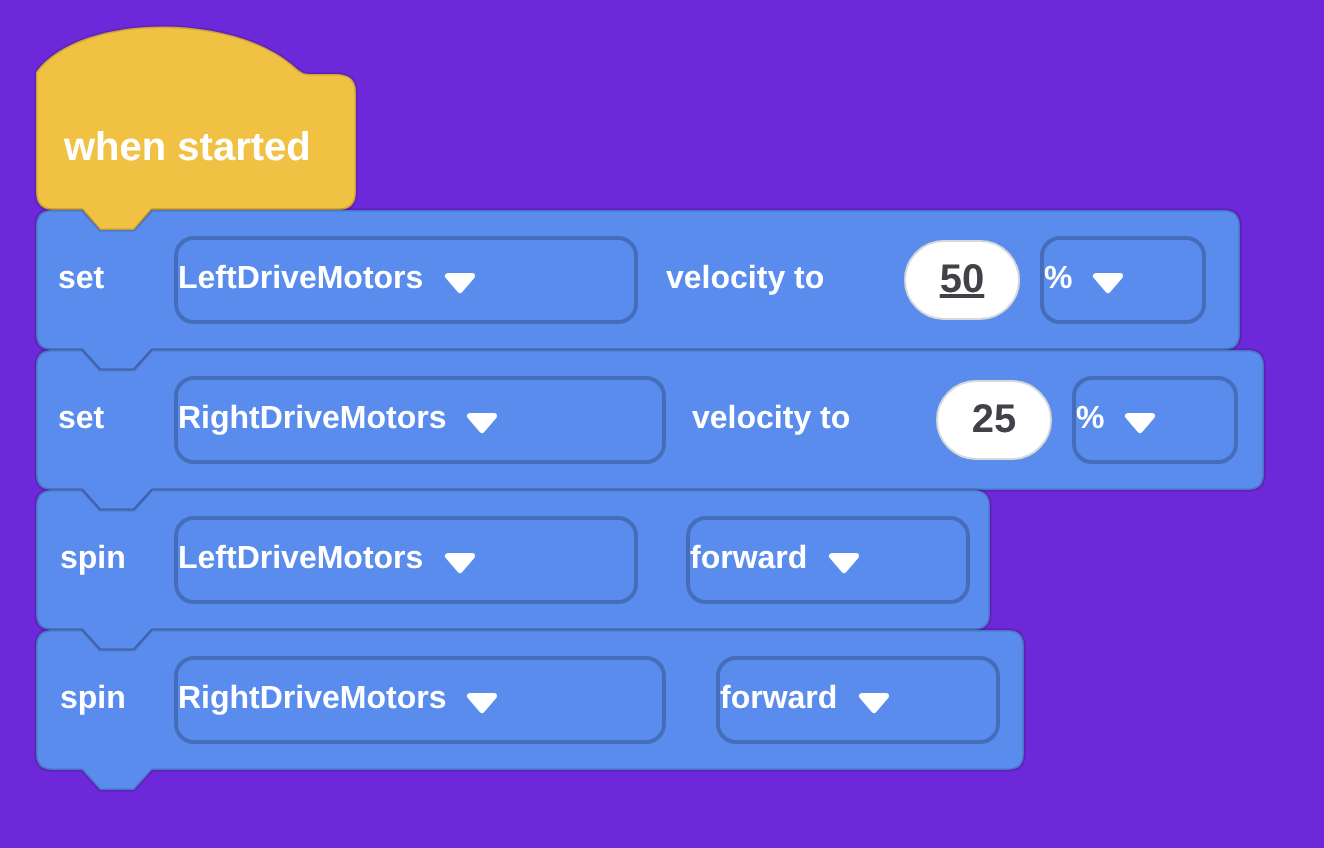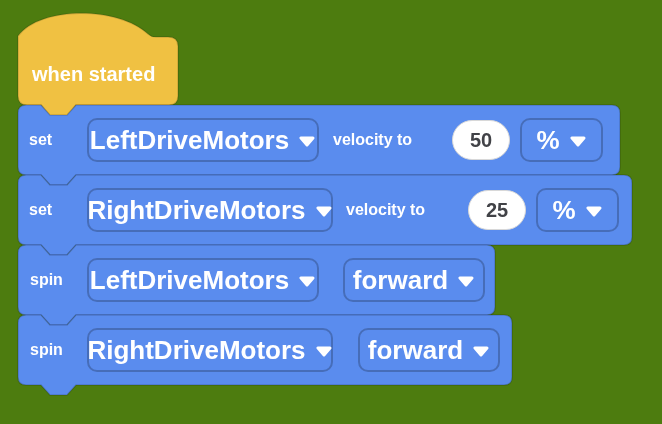--- a/index.html
+++ b/index.html
@@ -1,20 +1,20 @@
 <!DOCTYPE html>
 <html><head>
 <meta charset="utf-8">
 <style>
   html, body { margin: 0; padding: 0; background: #ffffff; }
   .stage {
     position: relative;
     width: 662px;
     height: 424px;
-    background: #4d7c0f;
+    background: #6d28d9;
     overflow: hidden;
     font-family: "Liberation Sans", sans-serif;
   }
   .shapes { position: absolute; left: 0; top: 0; }
   .shapes path { stroke-width: 1.6; stroke-linejoin: round; }
   .shapes .hat  { fill: #F0C142; stroke: rgba(0,0,0,0.14); }
   .shapes .blk  { fill: #5A8CEE; stroke: rgba(0,0,0,0.16); }
 
   .ov { position: absolute; box-sizing: border-box; }
   .rowlbl {
@@ -26,23 +26,23 @@
   .hatlbl {
     height: 40px;
     display: flex; align-items: center;
     color: #ffffff; font-size: 20px; font-weight: bold;
     white-space: nowrap;
   }
   .dd {
     height: 44px;
     border: 2px solid rgba(0,0,0,0.22);
     border-radius: 10px;
-    display: flex; align-items: center; justify-content: center;
+    display: flex; align-items: center; 
     gap: 9px;
-    color: #ffffff; font-size: 26px; font-weight: bold;
+    color: #ffffff; font-size: 16px; font-weight: bold;
     white-space: nowrap;
     cursor: pointer;
   }
   .caret { display: block; flex: 0 0 auto; margin-top: 2px; }
   .oval {
     width: 58px; height: 40px;
     background: #ffffff;
     border: 1px solid #d8d8d8;
     border-radius: 20px;
     display: flex; align-items: center; justify-content: center;
@@ -90,21 +90,21 @@
   <div class="ov hatlbl" style="left:32px; top:54px;">when started</div>
 
   <div class="ov rowlbl" style="left:29px; top:105px;">set</div>
   <div class="ov dd" style="left:87px; top:118px; width:232px;">
     <span>LeftDriveMotors</span>
     <svg class="caret" width="18" height="11" viewBox="0 0 18 11">
       <path d="M3 2 L15 2 L9 9 Z" fill="#fff" stroke="#fff" stroke-width="3" stroke-linejoin="round"></path>
     </svg>
   </div>
   <div class="ov rowlbl" style="left:333px; top:105px;">velocity to</div>
-  <div class="ov oval" style="left:452px; top:120px;">
+  <div class="ov oval" style="left:452px; top:120px;text-decoration:underline;">
     <span>50</span>
   </div>
   <div class="ov dd" style="left:520px; top:118px; width:83px;">
     <span>%</span>
     <svg class="caret" width="18" height="11" viewBox="0 0 18 11">
       <path d="M3 2 L15 2 L9 9 Z" fill="#fff" stroke="#fff" stroke-width="3" stroke-linejoin="round"></path>
     </svg>
   </div>
 
   <div class="ov rowlbl" style="left:29px; top:175px;">set</div>

